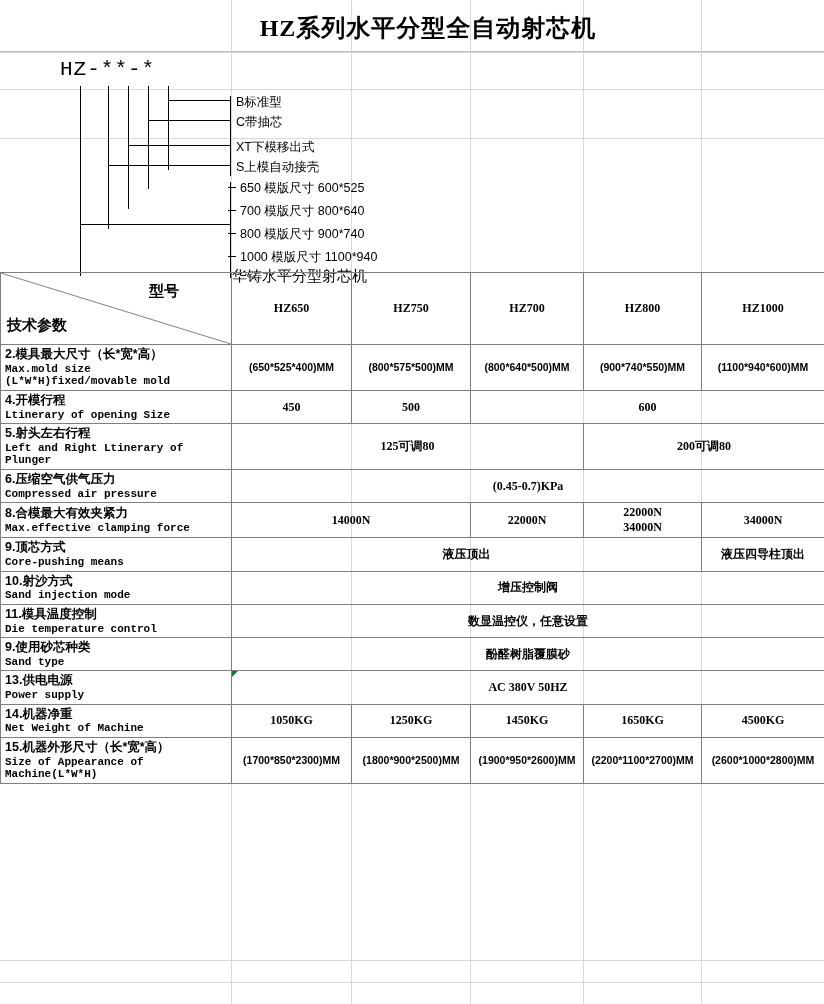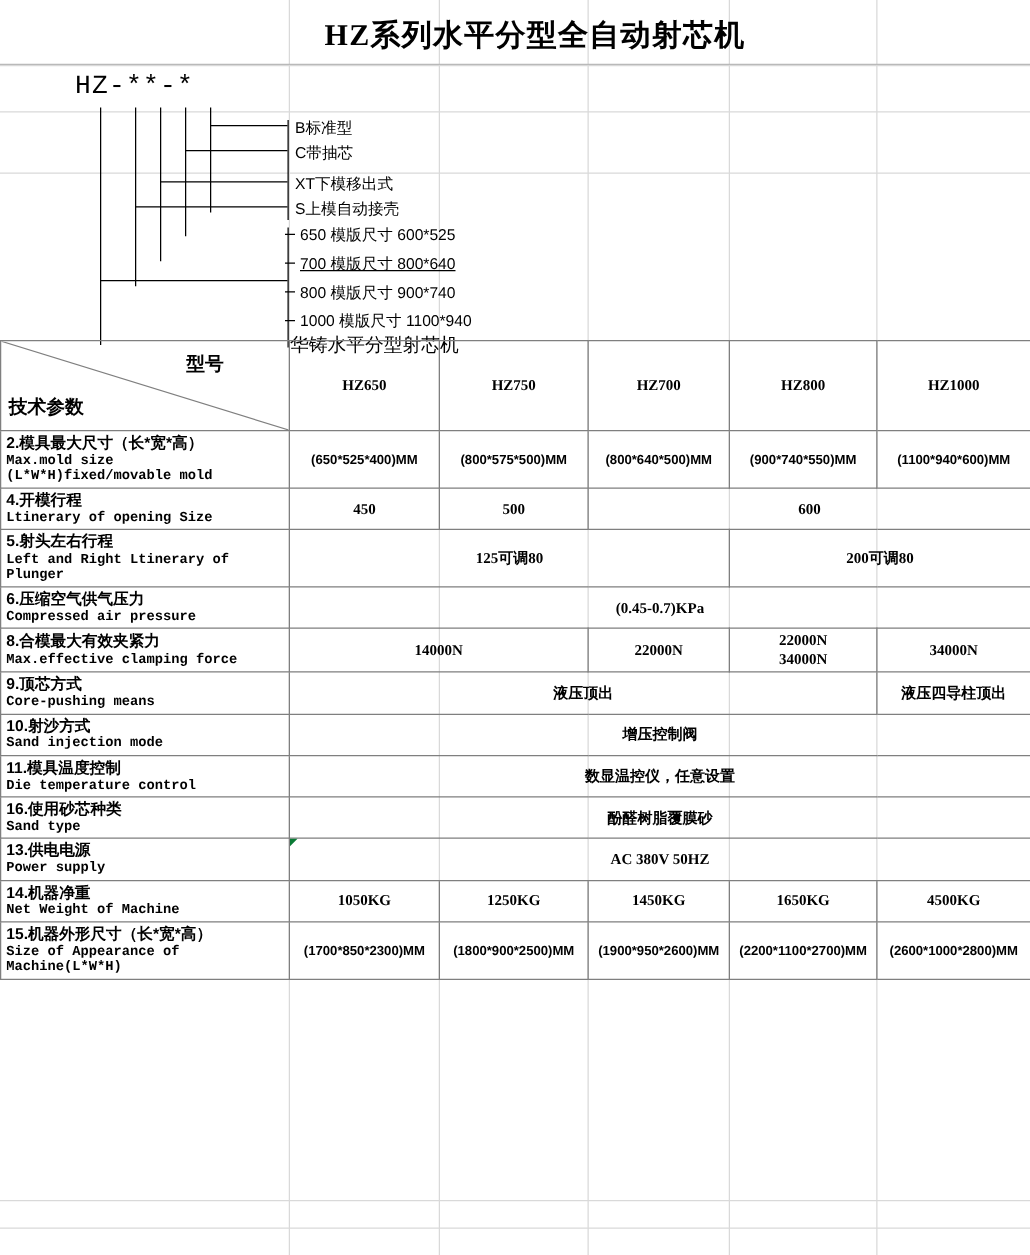--- a/index.html
+++ b/index.html
@@ -218,21 +218,21 @@
     <div class="dleg dleg-cn" style="left:236px; top:62px;">C带抽芯</div>
     <div class="dleg dleg-cn" style="left:236px; top:87px;">XT下模移出式</div>
     <div class="dleg dleg-cn" style="left:236px; top:107px;">S上模自动接壳</div>
 
     <div class="hline" style="left:228px; top:135px; width:8px;"></div>
     <div class="hline" style="left:228px; top:158px; width:8px;"></div>
     <div class="hline" style="left:228px; top:181px; width:8px;"></div>
     <div class="hline" style="left:228px; top:204px; width:8px;"></div>
 
     <div class="dleg dleg-cn" style="left:240px; top:128px;">650  模版尺寸 600*525</div>
-    <div class="dleg dleg-cn" style="left:240px; top:151px;text-decoration:underline;">700  模版尺寸  800*640</div>
+    <div class="dleg dleg-cn" style="left:240px; top:151px;">700  模版尺寸  800*640</div>
     <div class="dleg dleg-cn" style="left:240px; top:174px;">800  模版尺寸  900*740</div>
     <div class="dleg dleg-cn" style="left:240px; top:197px;">1000 模版尺寸 1100*940</div>
 
     <div class="brandline" style="left:232px; top:215px;">华铸水平分型射芯机</div>
   </div>
 
   <table class="spec">
     <colgroup>
       <col style="width:231px">
       <col style="width:120px">
@@ -318,21 +318,21 @@
         </tr>
         <tr>
           <td class="param">
             <span class="cn">11.模具温度控制</span>
             <span class="en">Die temperature control</span>
           </td>
           <td class="val" colspan="5"><span>数显温控仪，任意设置</span></td>
         </tr>
         <tr>
           <td class="param">
-            <span class="cn">16.使用砂芯种类</span>
+            <span class="cn">9.使用砂芯种类</span>
             <span class="en">Sand type</span>
           </td>
           <td class="val" colspan="5"><span>酚醛树脂覆膜砂</span></td>
         </tr>
         <tr>
           <td class="param">
             <span class="cn">13.供电电源</span>
             <span class="en">Power supply</span>
           </td>
           <td class="val mark" colspan="5"><span>AC  380V  50HZ</span></td>

